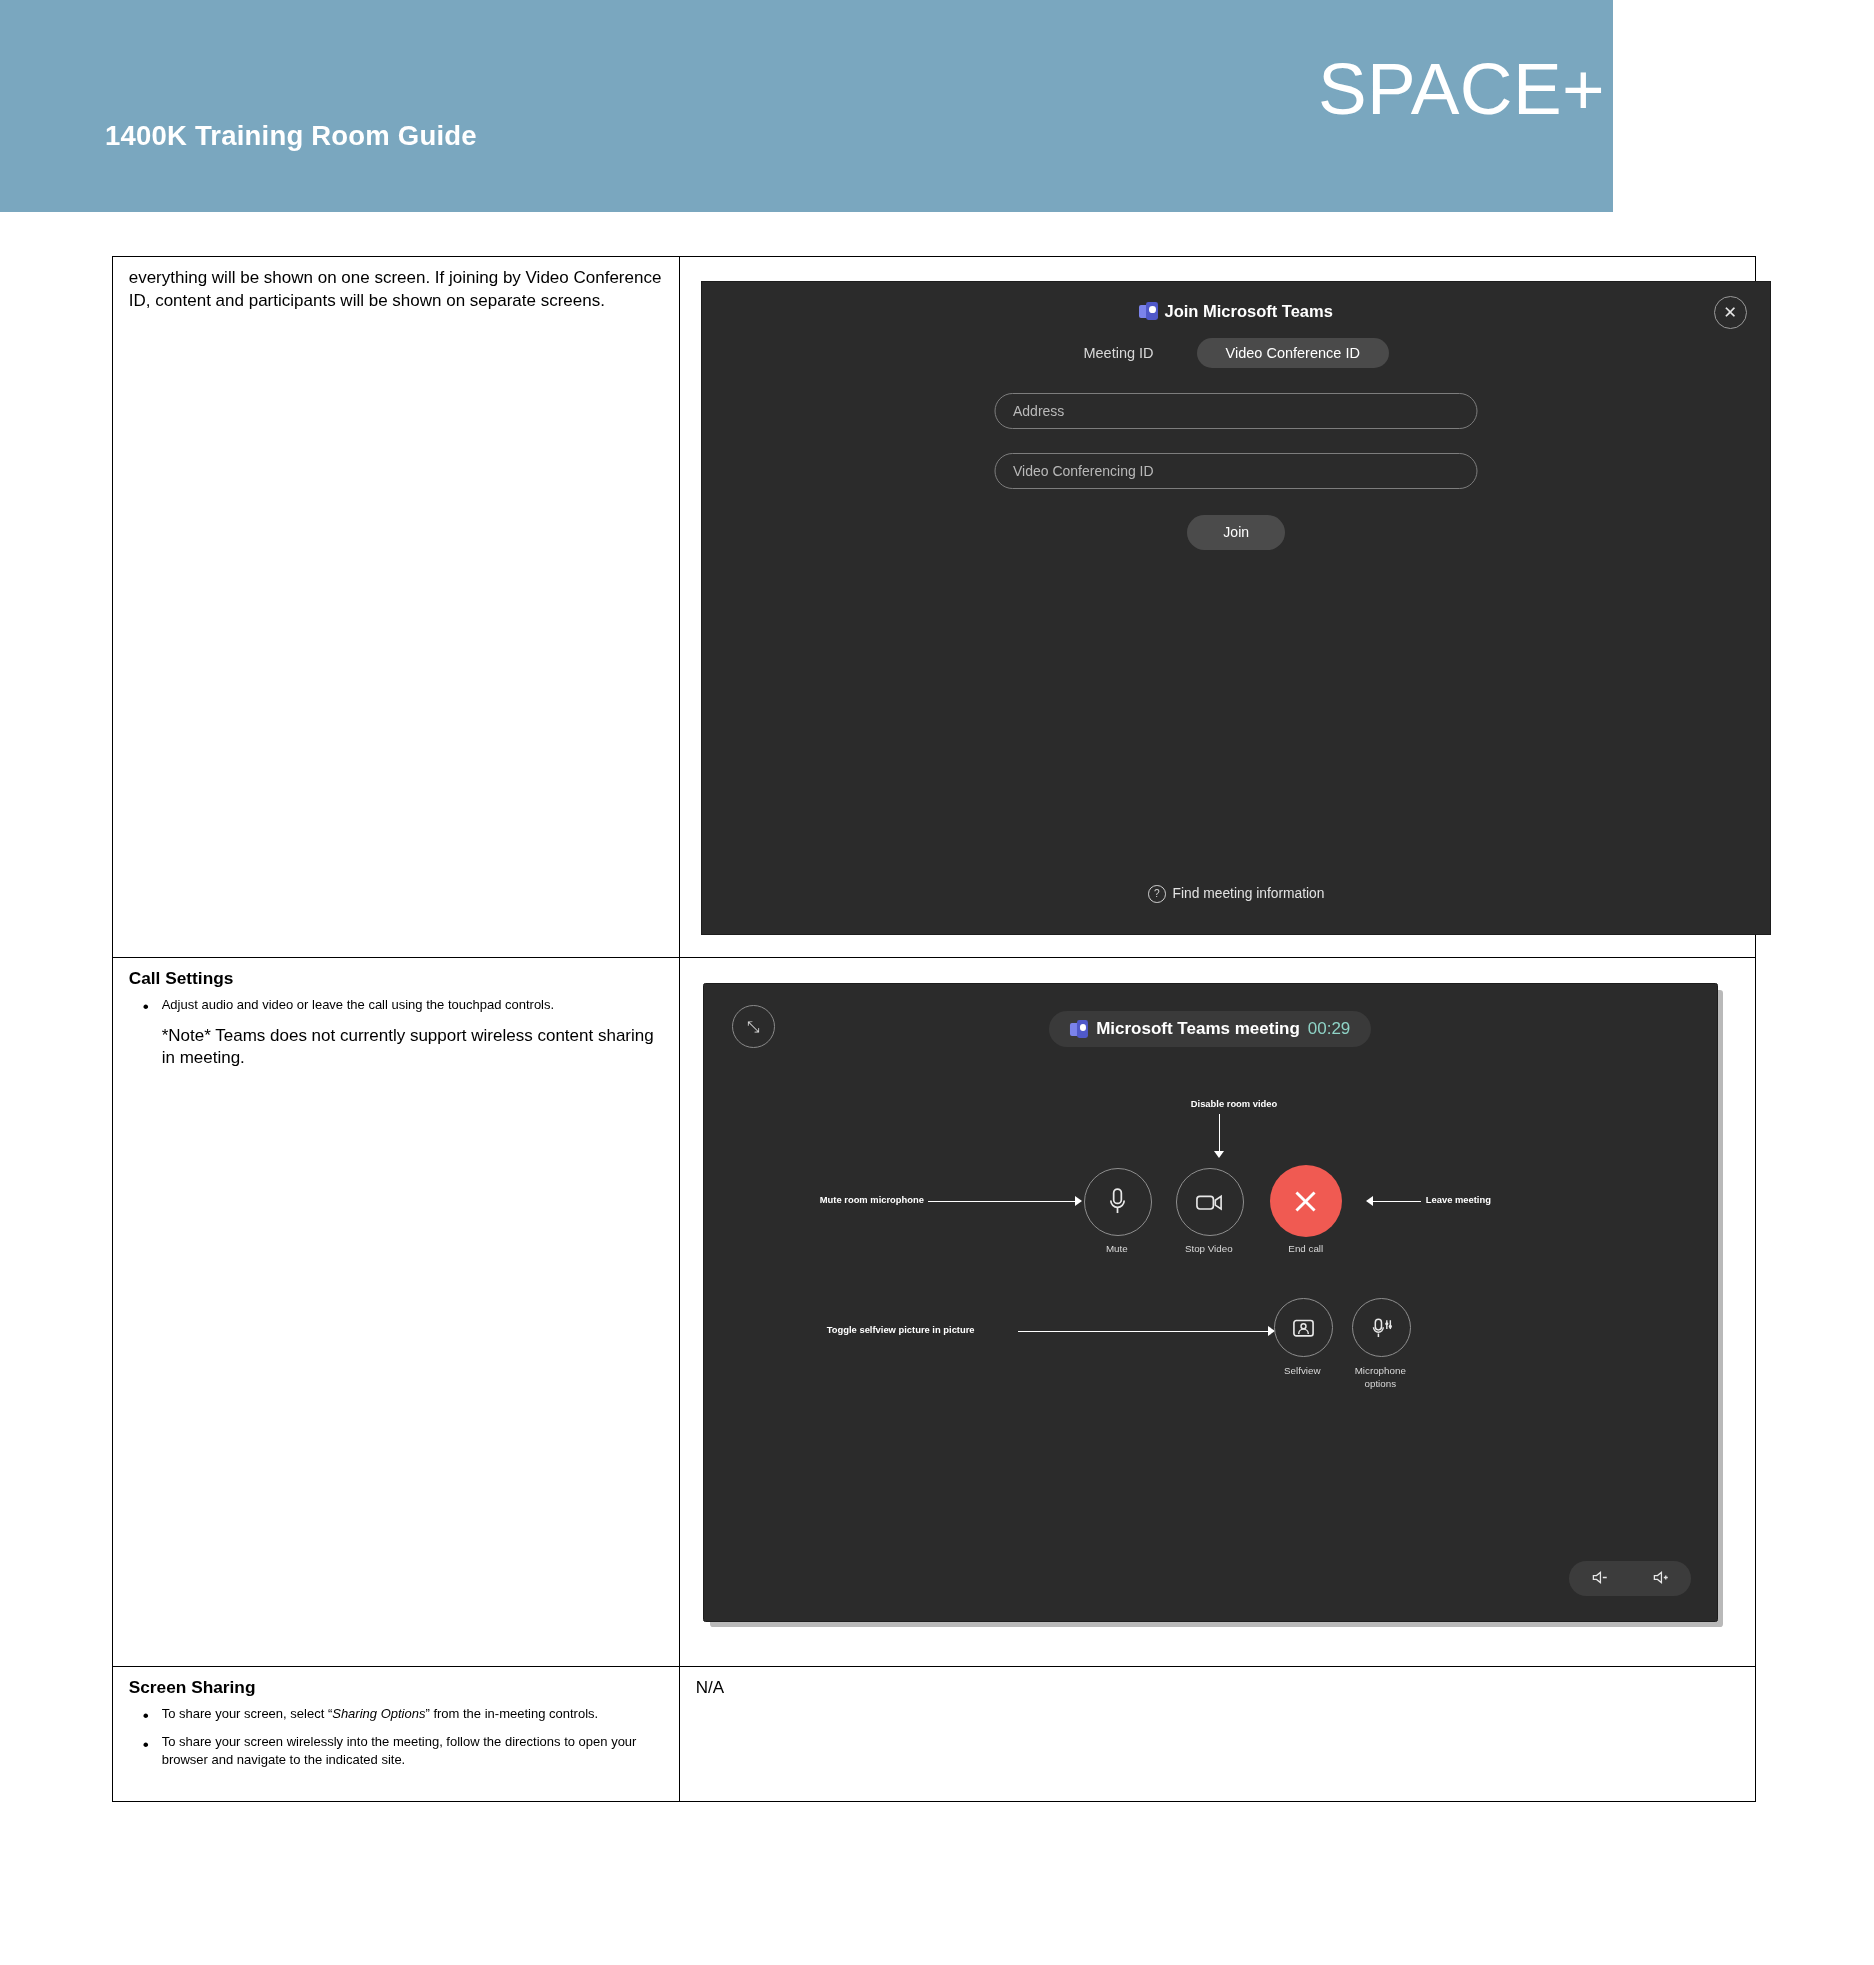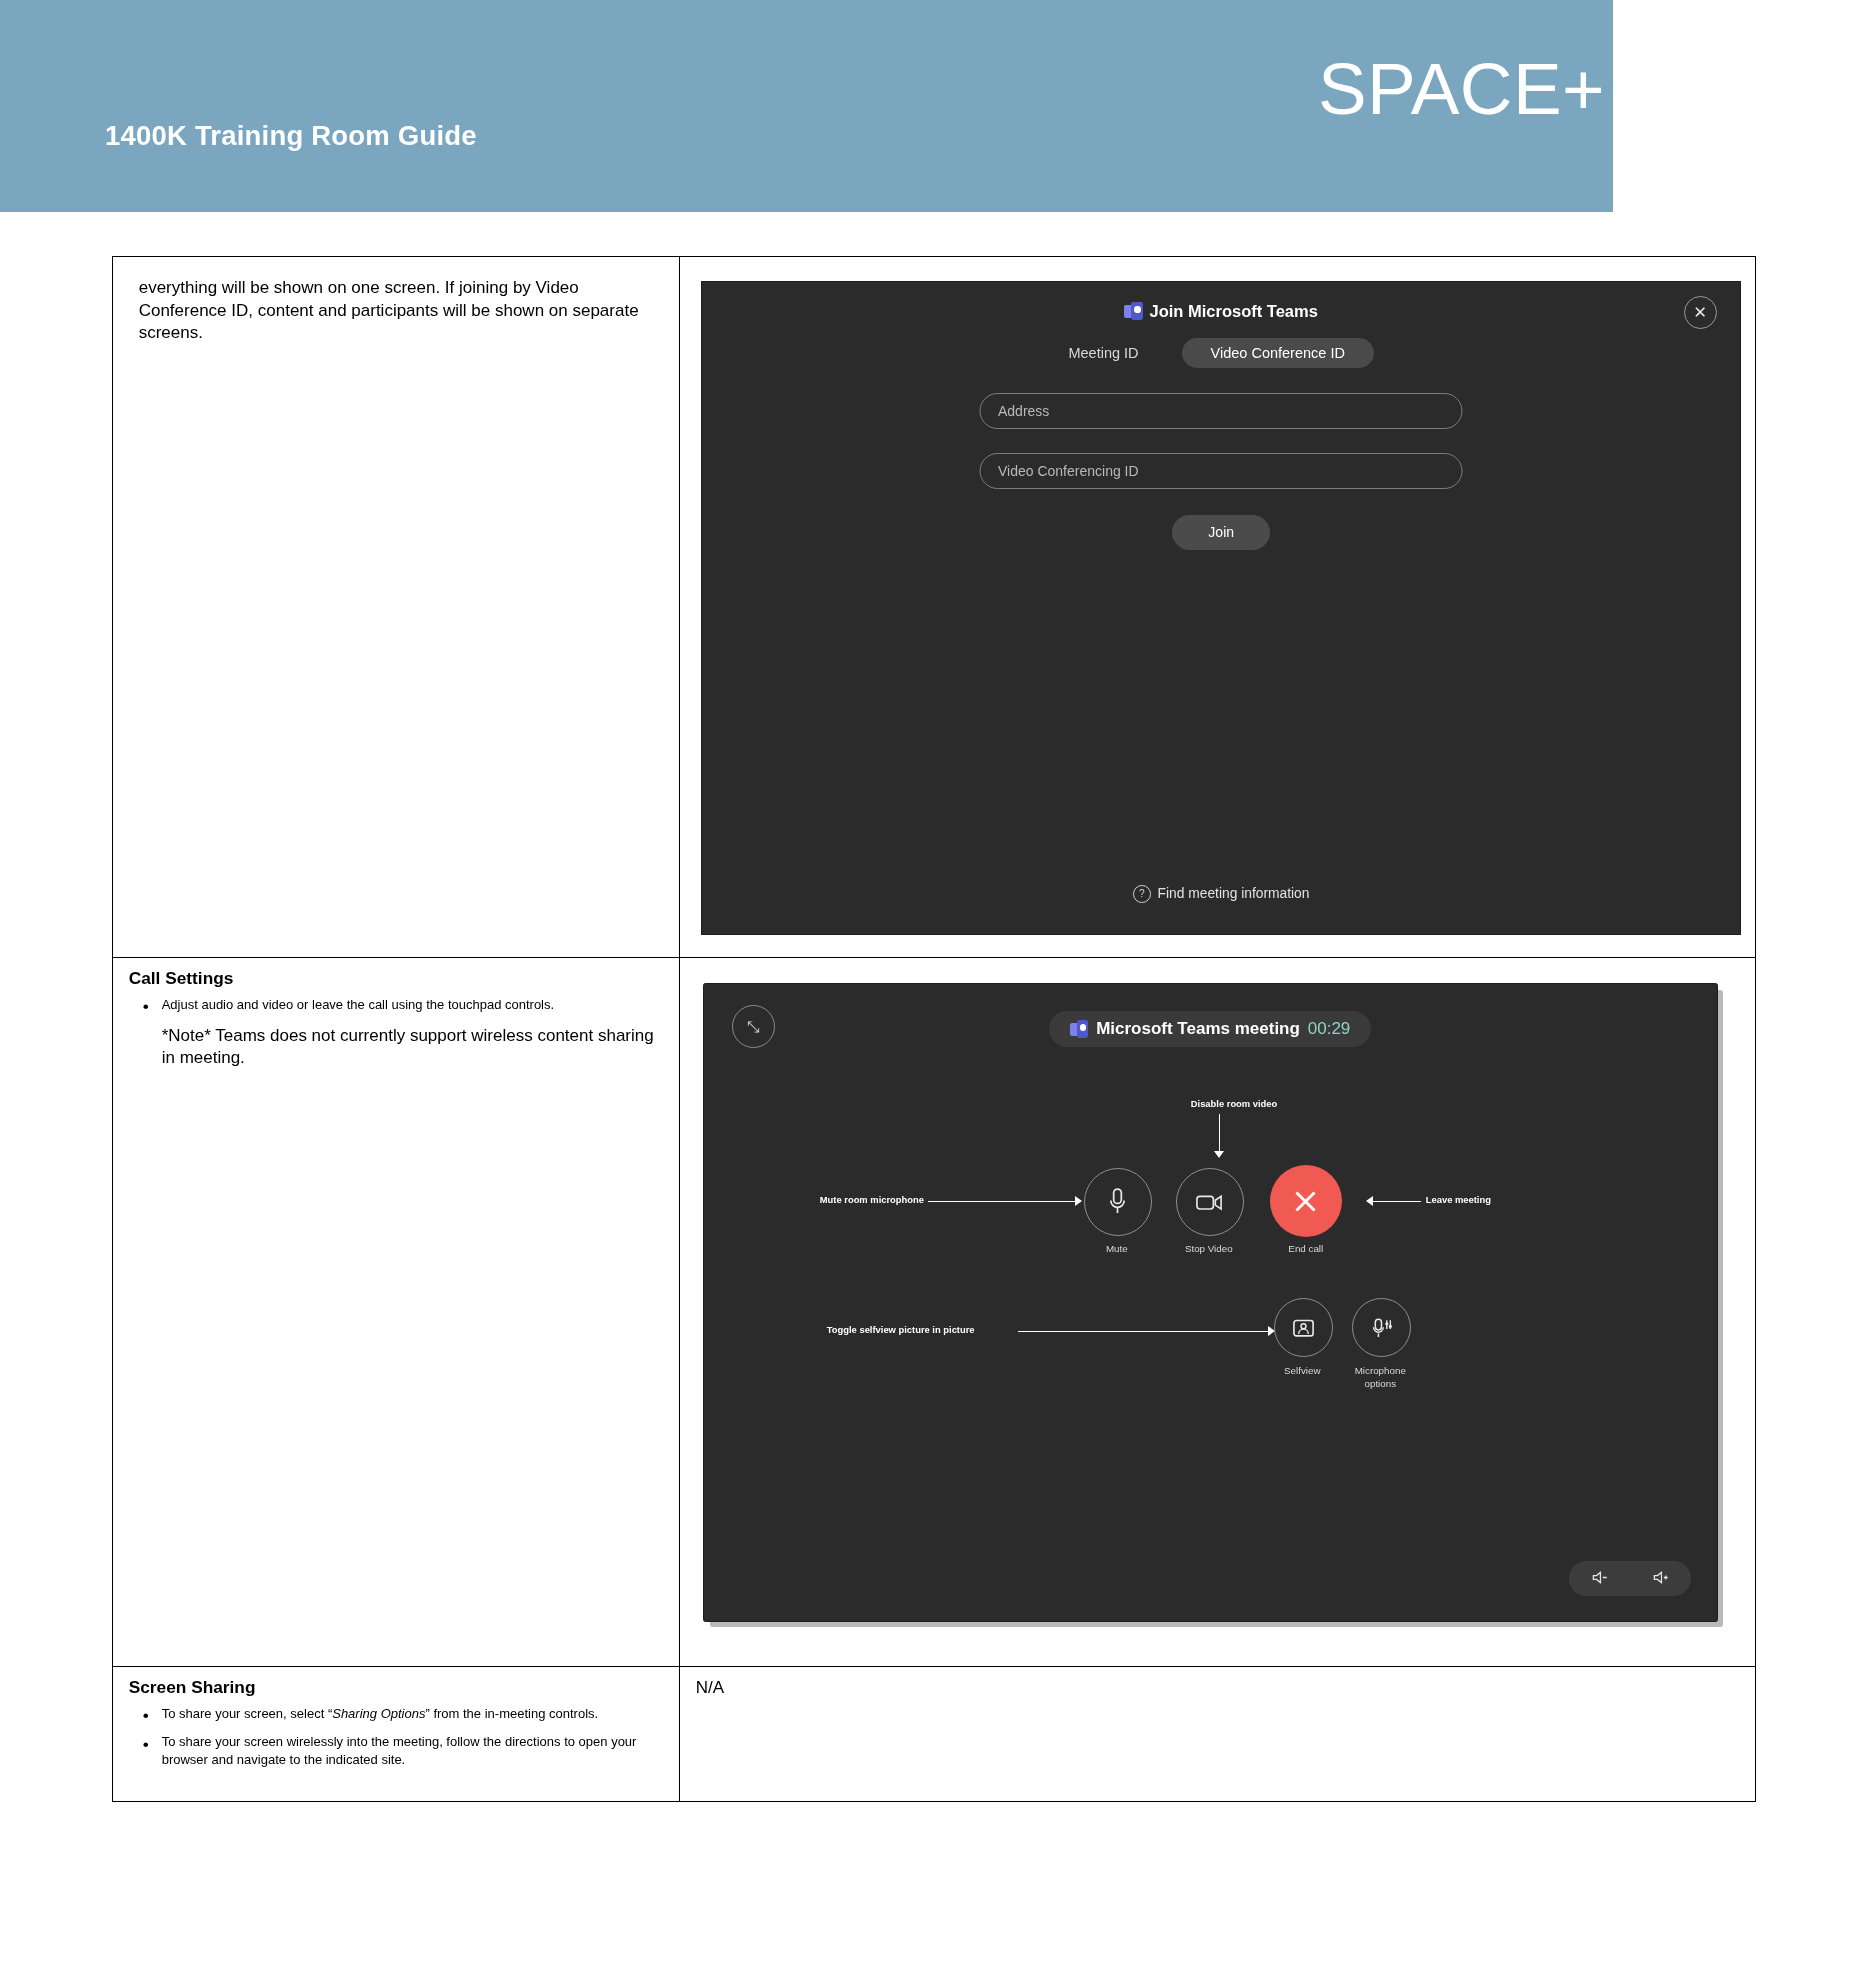--- a/index.html
+++ b/index.html
@@ -76,21 +76,21 @@
 
   .row-title {
     font-size: 17.3px;
     font-weight: bold;
     line-height: 1.25;
     margin: 0 0 6.3px 0;
   }
   .body-text {
     font-size: 17px;
     line-height: 1.33;
-    margin: 10px;
+    margin: 0;
   }
   ul.bullets {
     margin: 2.4px 0 0 0;
     padding: 0 0 0 33px;
     list-style: none;
   }
   ul.bullets > li {
     position: relative;
     font-size: 13px;
     line-height: 1.34;
@@ -116,20 +116,21 @@
   }
 
   
   .shot1 {
     position: relative;
     width: 1038px;
     height: 652px;
     background: #2b2b2b;
     margin: 13.4px 0 8.6px 5.5px;
     border: 0.4px solid #1d1d1d;
+    padding-left: 30px;
   }
   .s1-title-row {
     position: absolute;
     left: 0; right: 0;
     top: 20.4px;
     display: flex;
     align-items: center;
     justify-content: center;
     gap: 7px;
   }

